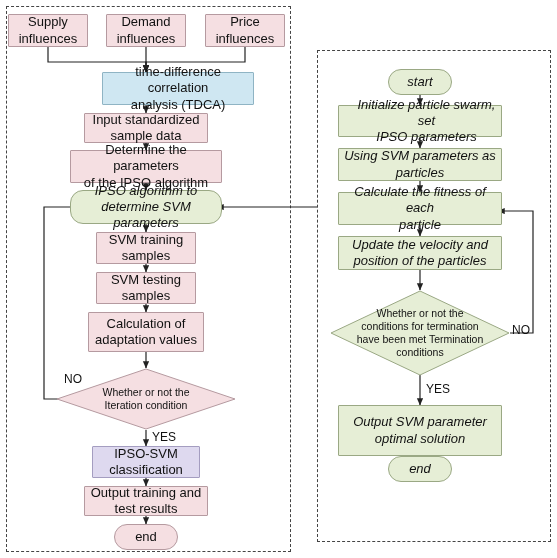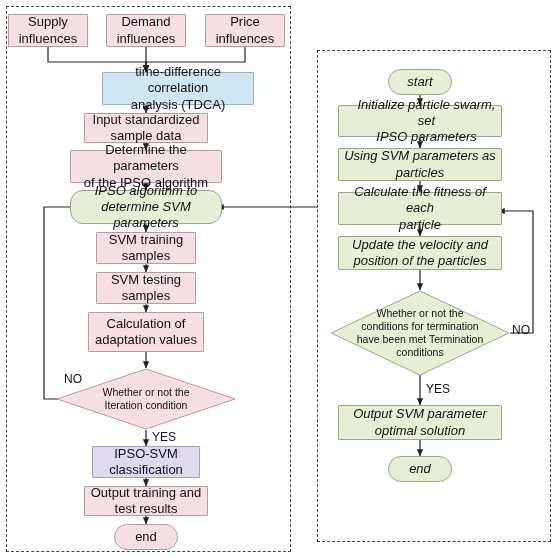--- a/index.html
+++ b/index.html
@@ -205,18 +205,18 @@
     </svg>
     <div class="diamond-label" style="white-space:pre-line; padding:0 10px;">Whether or not the
 conditions for termination
 have been met  Termination
 conditions</div>
   </div>
 
   <div class="elabel" style="left:512px; top:323px;">NO</div>
   <div class="elabel" style="left:426px; top:382px;">YES</div>
 
-  <div class="node rect green" style="left:338px; top:405px; width:164px; height:35px; white-space:pre-line;">Output SVM parameter
+  <div class="node rect green" style="left:338px; top:405px; width:164px; height:51px; white-space:pre-line;">Output SVM parameter
 optimal solution</div>
 
   <div class="node stadium green" style="left:388px; top:456px; width:64px; height:26px;">end</div>
 
 </div>
 
 </body></html>

